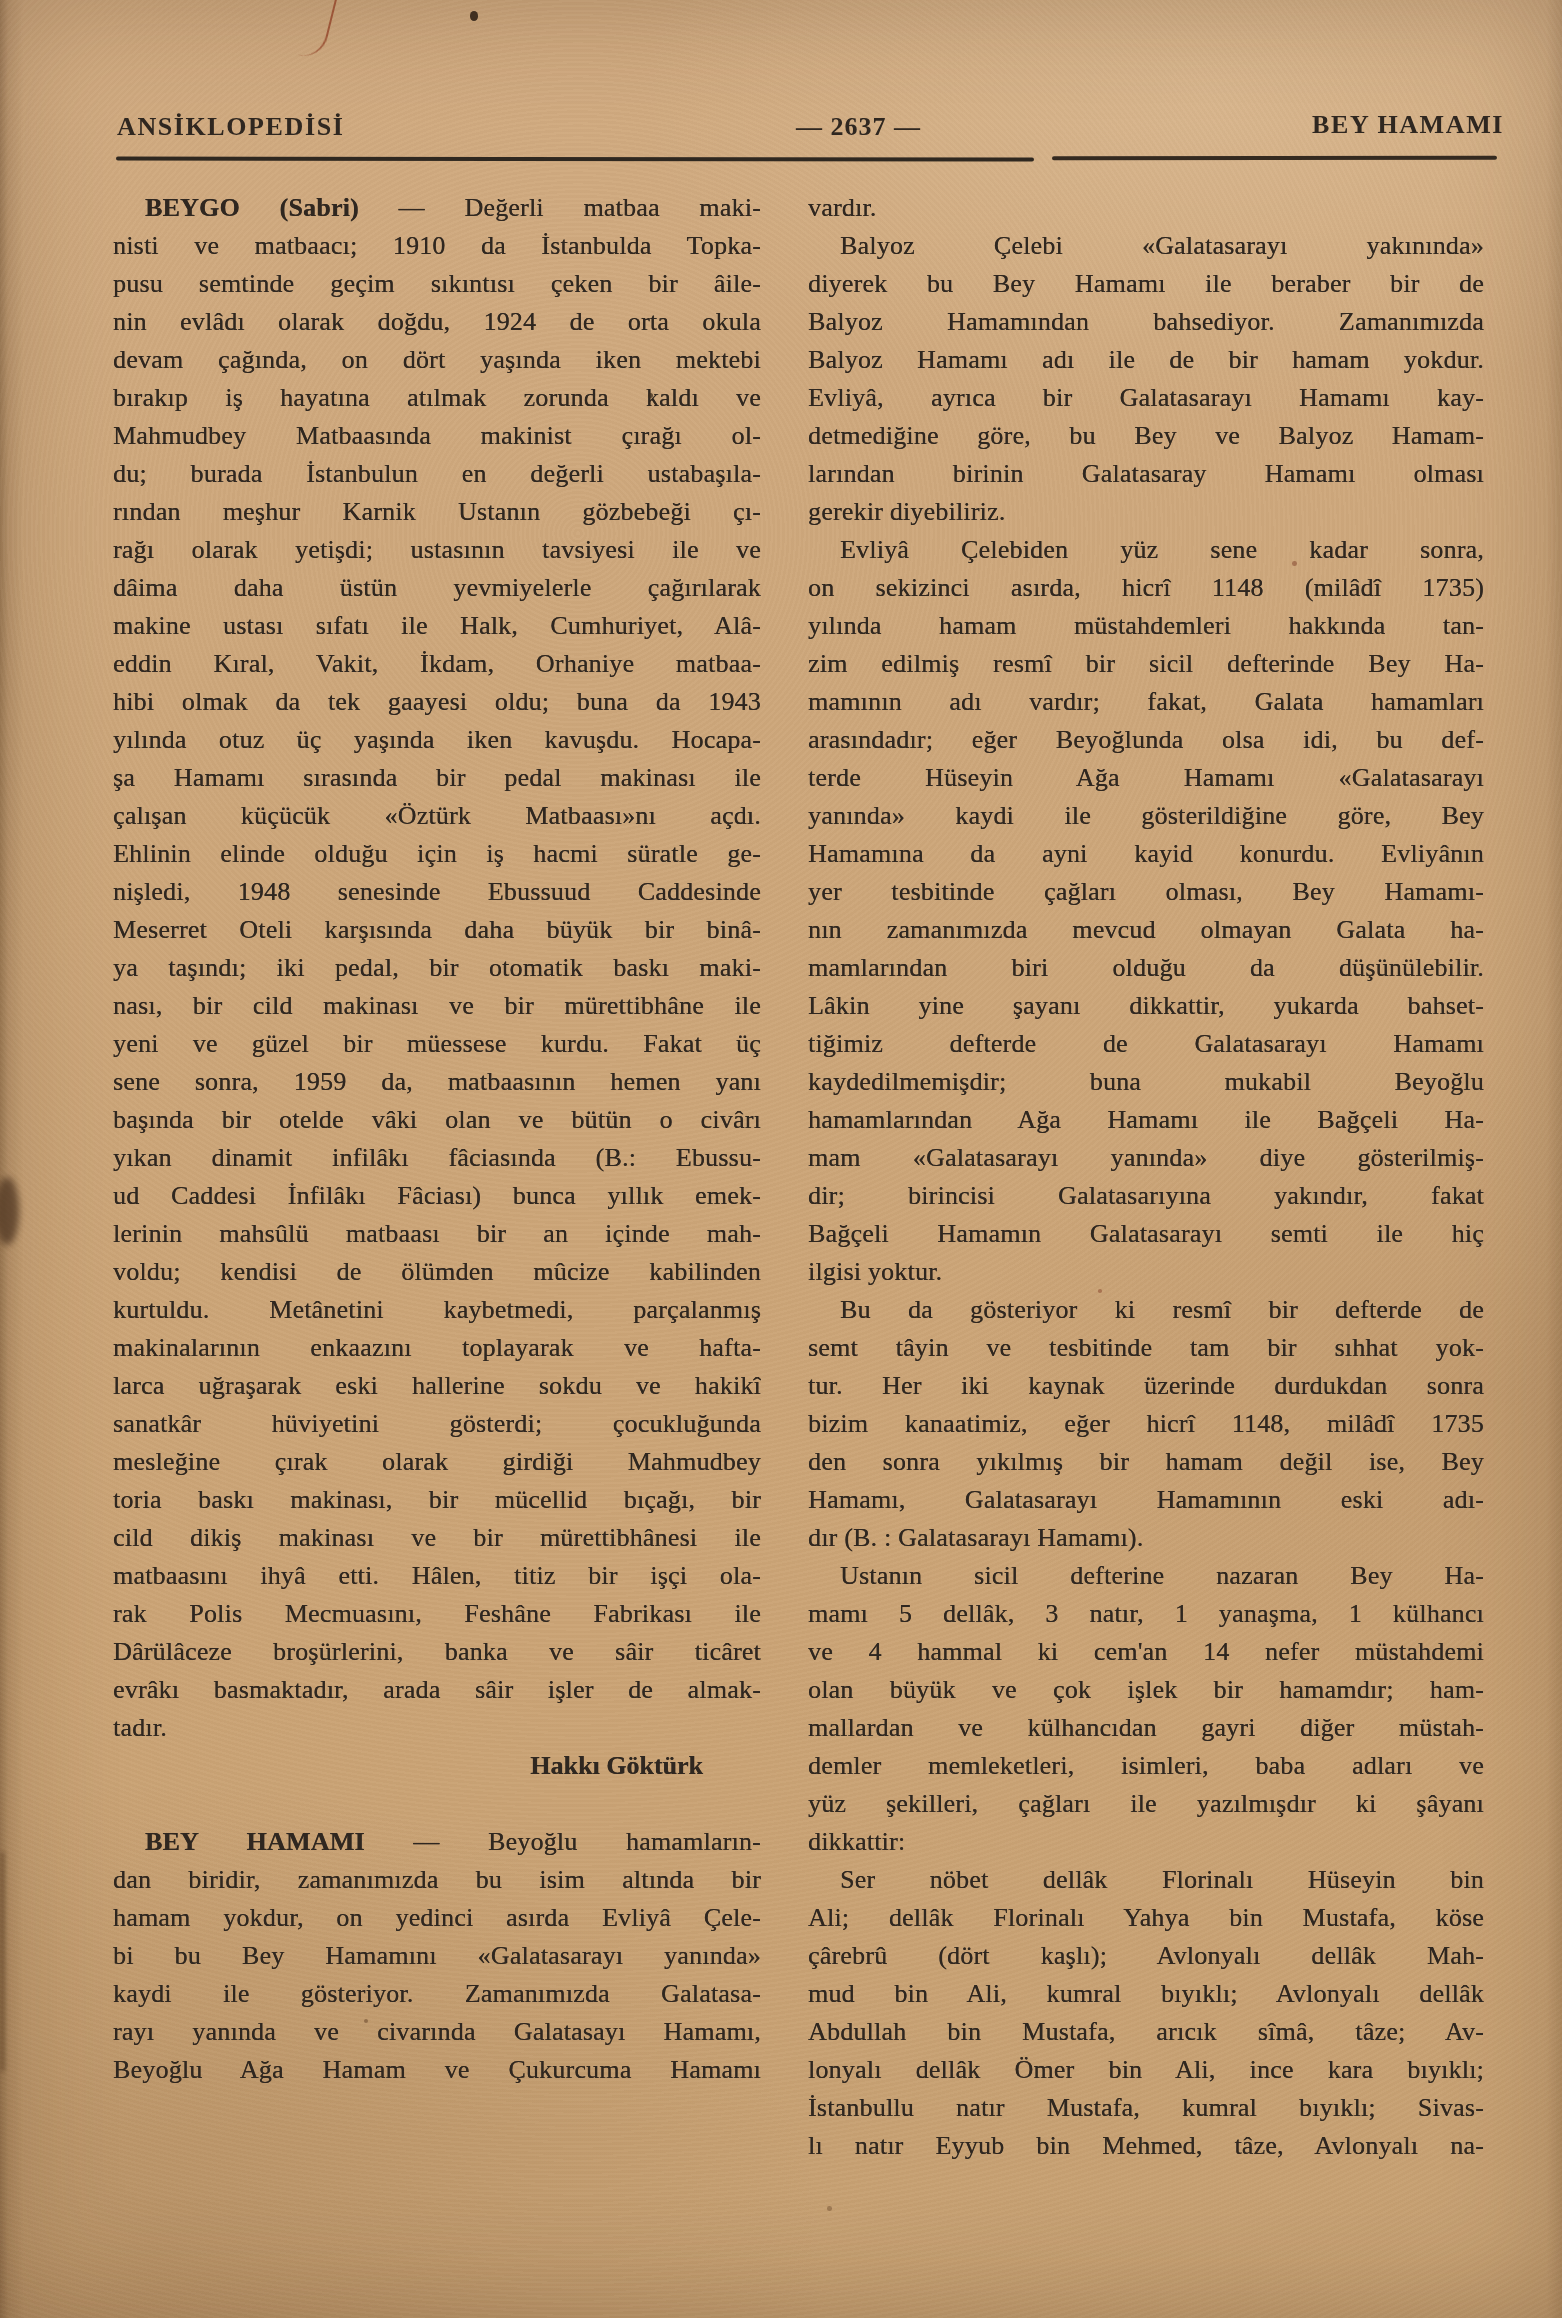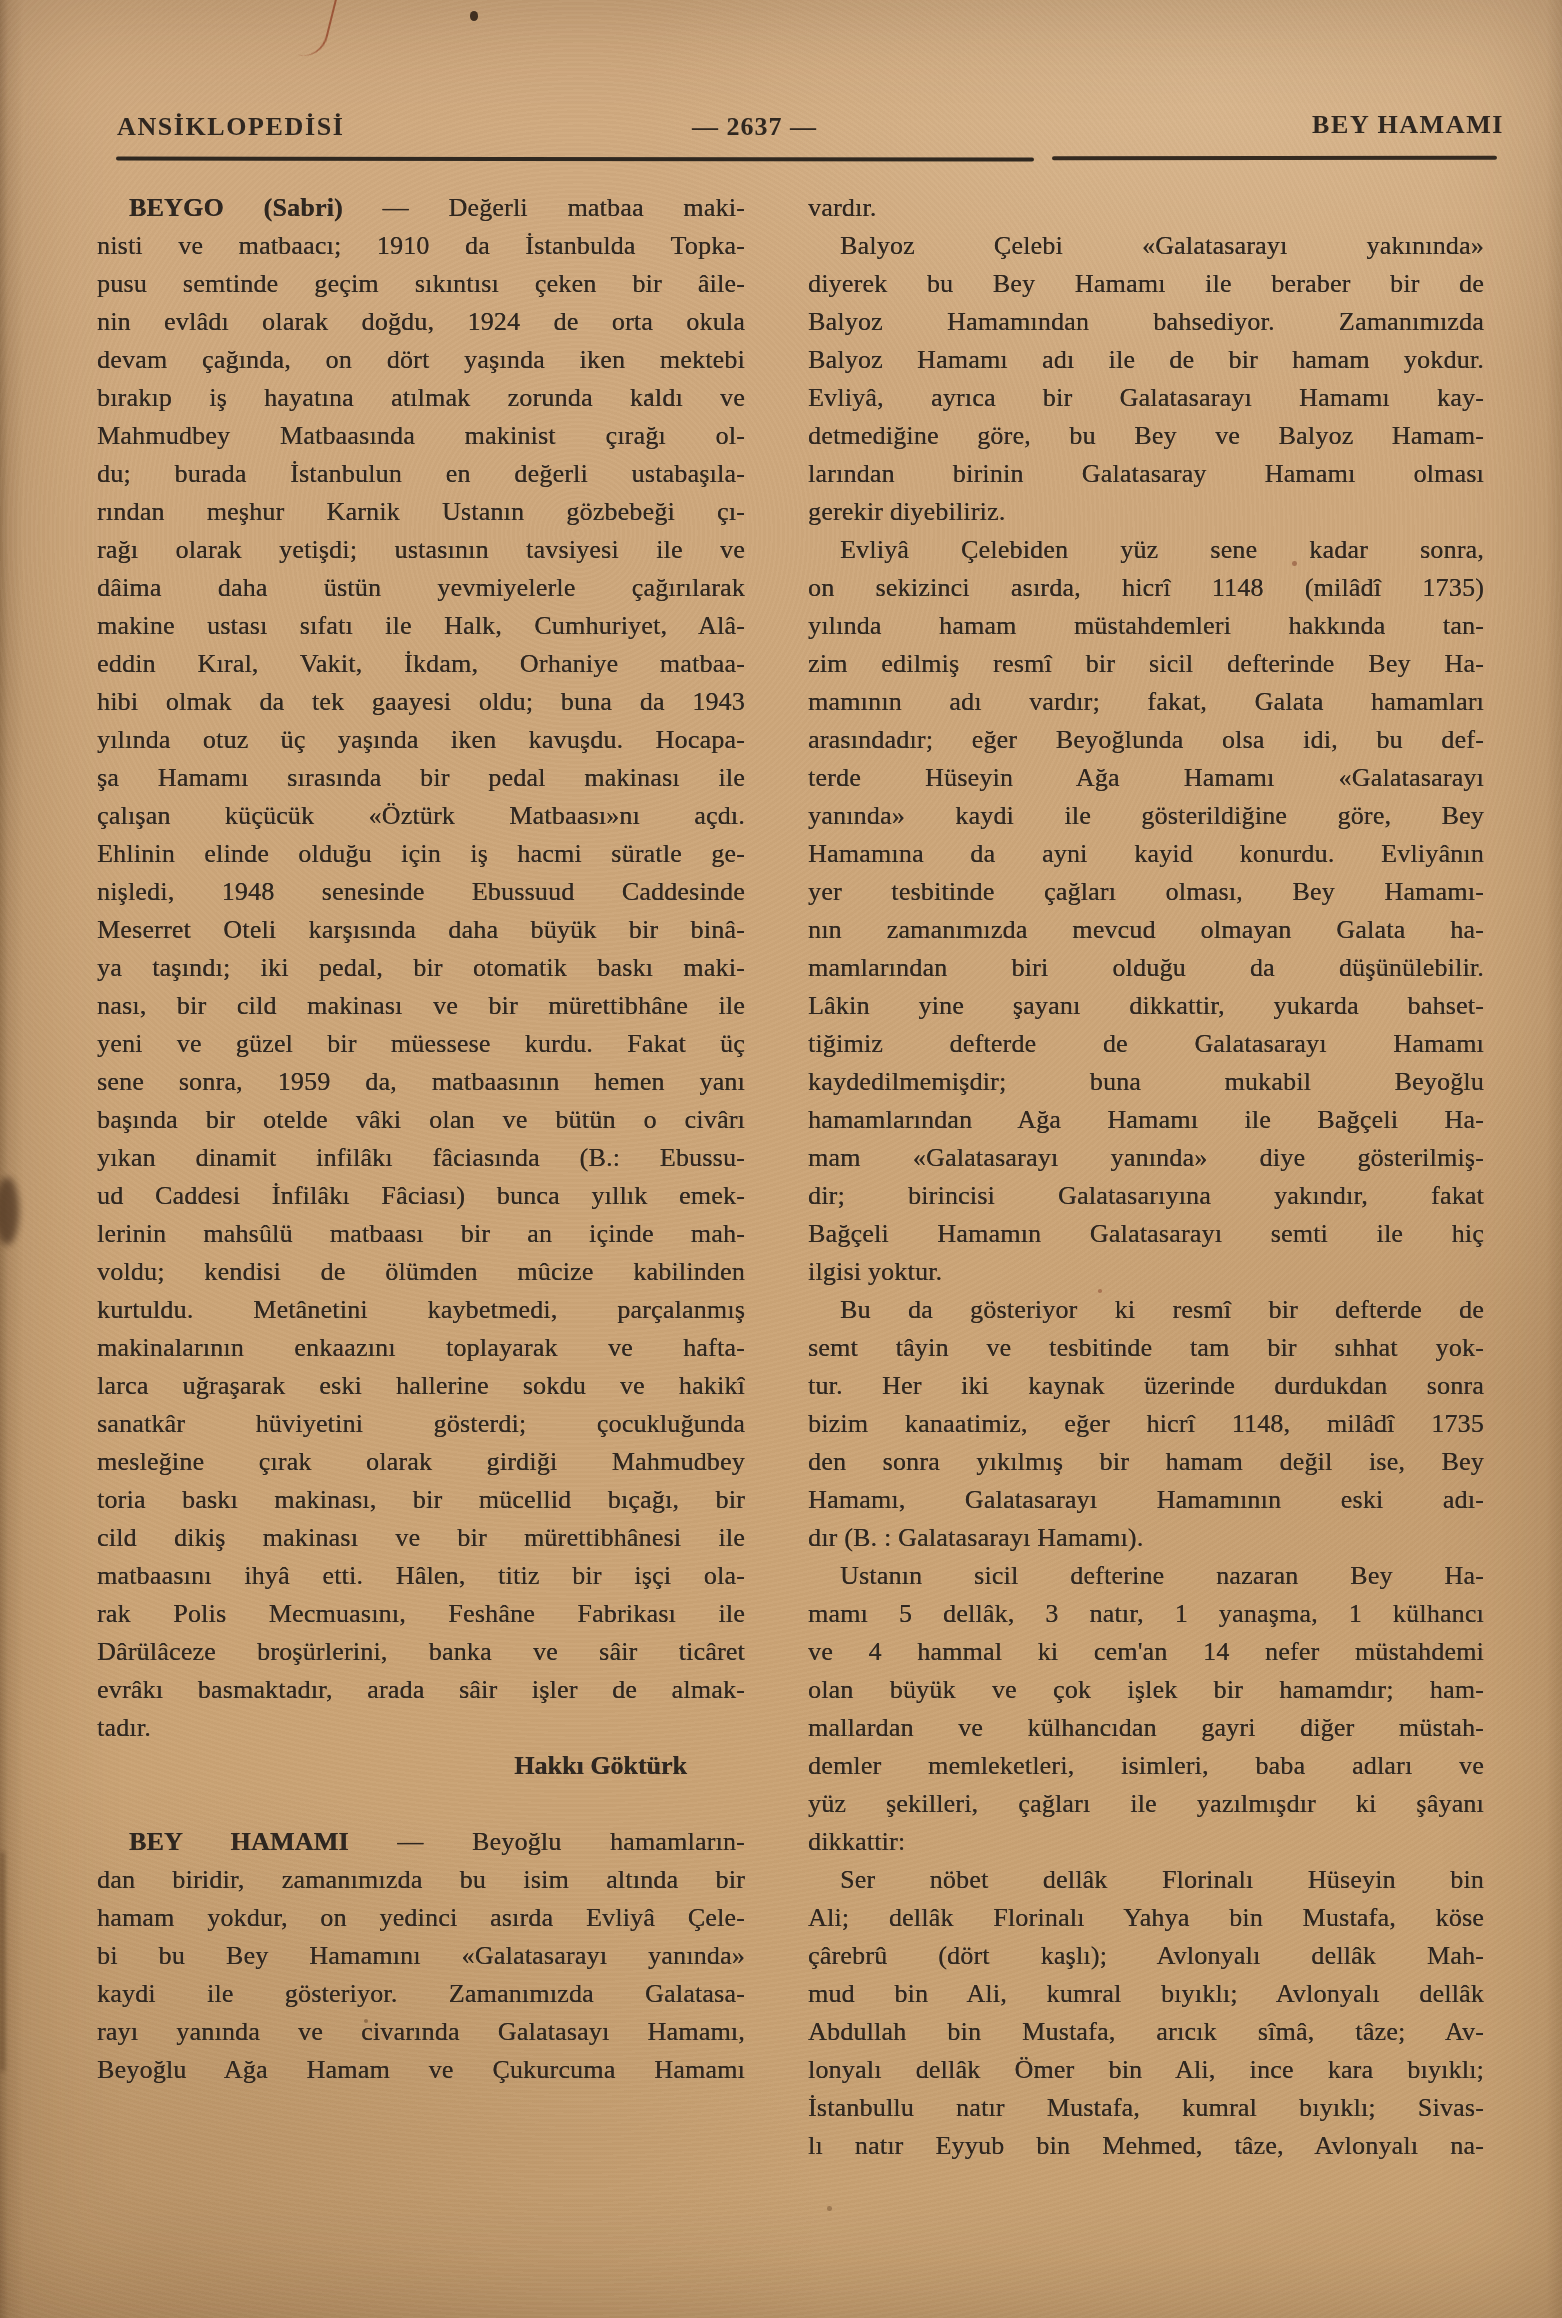--- a/index.html
+++ b/index.html
@@ -17,28 +17,28 @@
       linear-gradient(180deg, #d1ab81 0%, #cda77b 30%, #cba476 70%, #c6a072 100%);
     box-shadow:inset 0 0 114px rgba(60,35,15,0.25);
   }
   .page::before{
     content:"";position:absolute;inset:0;pointer-events:none;
     background:repeating-radial-gradient(circle at 37% 23%,
       rgba(255,255,255,0.02) 0 2.1px, rgba(60,40,20,0.02) 2.1px 4.7px);
   }
   
   .h-left{position:absolute;left:117px;top:112px;font-size:26px;font-weight:bold;letter-spacing:1.6px;white-space:nowrap;}
-  .h-center{position:absolute;left:588px;top:112px;width:333px;text-align:center;font-size:26px;font-weight:bold;letter-spacing:1px;}
+  .h-center{position:absolute;left:588px;top:112px;width:333px;text-align:right;font-size:26px;font-weight:bold;letter-spacing:1px;}
   .h-right{position:absolute;left:1192px;top:110px;width:312px;text-align:right;font-size:26px;font-weight:bold;letter-spacing:1.6px;white-space:nowrap;}
   .rule{position:absolute;top:156px;left:116px;width:1382px;height:5.2px;}
   .rule .seg1{position:absolute;left:0;top:1px;width:918px;height:4.2px;background:#2f2820;border-radius:2.6px;transform:rotate(0.05deg);}
   .rule .seg2{position:absolute;left:936px;top:0;width:445px;height:3.6px;background:#342a20;border-radius:2.1px;transform:rotate(-0.06deg);}
   
   .col{position:absolute;top:189px;}
-  .col-left{left:97px;width:648px;}
+  .col-left{left:113px;width:648px;}
   .col-right{left:808px;width:676px;}
   .line{
     height:38px;line-height:38px;font-size:26px;overflow:hidden;
     letter-spacing:0.2px;white-space:nowrap;
     text-shadow:0.2px 0 0 rgba(47,39,32,0.85);
   }
   .line.j{text-align:justify;white-space:normal;}
   .line.j::after{content:"";display:inline-block;width:100%;height:0;}
   .line.ind{text-indent:32px;}
   b{font-weight:bold;}

